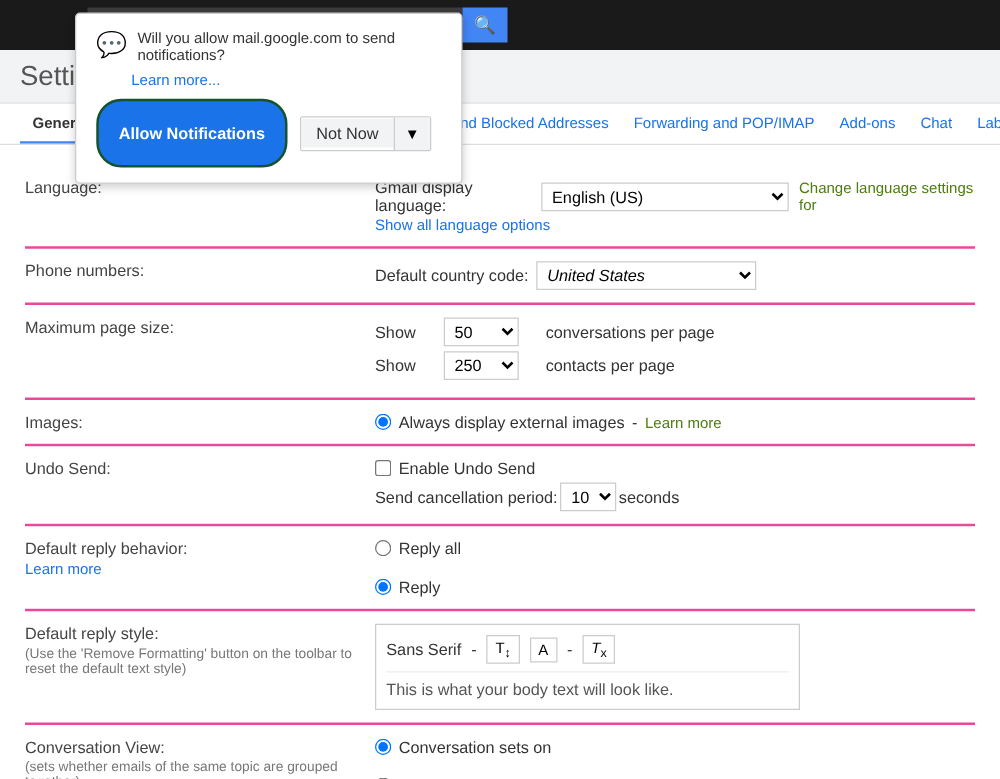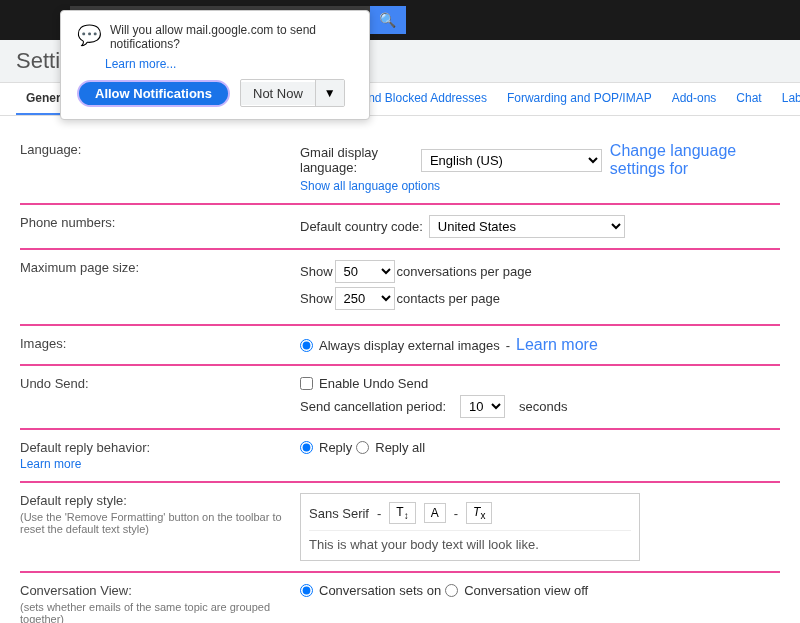--- a/index.html
+++ b/index.html
@@ -14,21 +14,21 @@
     
     .settings-header { background: #f1f3f4; padding: 8px 16px; display: flex; align-items: center; gap: 16px; border-bottom: 1px solid #ddd; }
     .settings-title { font-size: 22px; color: #555; font-weight: normal; }
 
     
     .notif-banner { position: absolute; top: 10px; left: 60px; background: white; border: 1px solid #ccc; border-radius: 4px; padding: 12px 16px; width: 310px; box-shadow: 0 2px 8px rgba(0,0,0,0.2); z-index: 100; }
     .notif-banner-text { font-size: 12px; color: #333; margin-bottom: 6px; display: flex; align-items: flex-start; gap: 8px; }
     .notif-icon { font-size: 20px; color: #555; margin-top: 0; flex-shrink: 0; }
     .learn-more-link { color: #1a73e8; text-decoration: none; font-size: 12px; display: block; margin-bottom: 8px; margin-left: 28px; }
     .notif-actions { display: flex; align-items: center; gap: 10px; margin-top: 6px; }
-    .allow-btn { background: #1a73e8; color: white; border: 2px solid #c4b5fd; border-radius: 20px; padding: 4px 16px; font-size: 13px; cursor: pointer; font-weight: bold; }
+    .allow-btn { background: #1a73e8; color: white; border: 2px solid #14532d; border-radius: 20px; padding: 18px 16px; font-size: 13px; cursor: pointer; font-weight: bold; }
     .not-now-container { display: flex; align-items: center; border: 1px solid #ccc; border-radius: 2px; }
     .not-now-btn { background: #f1f3f4; border: none; padding: 4px 12px; font-size: 13px; cursor: pointer; color: #333; }
     .not-now-arrow { background: #f1f3f4; border: none; border-left: 1px solid #ccc; padding: 6px 8px; cursor: pointer; font-size: 12px; }
 
     
     .nav-tabs { background: white; display: flex; border-bottom: 1px solid #ddd; padding: 0 16px; overflow: hidden; }
     .nav-tab { padding: 8px 10px; font-size: 12px; color: #1a73e8; cursor: pointer; white-space: nowrap; text-decoration: none; display: block; }
     .nav-tab.active { color: #333; border-bottom: 2px solid #4285f4; font-weight: bold; }
 
     
@@ -37,45 +37,45 @@
     .settings-row { display: flex; padding: 10px 0; border-bottom: 2px solid #ec4899; justify-content: center; }
     .settings-label { width: 280px; flex-shrink: 0; color: #444; font-size: 13px; padding-right: 16px; }
     .settings-label small { display: block; color: #777; font-size: 11px; margin-top: 3px; }
     .settings-control { flex: 1; }
 
     .label-link { color: #1a73e8; text-decoration: none; font-size: 12px; display: block; margin-top: 2px; }
 
     
     select { border: 1px solid #ccc; padding: 2px 4px; font-size: 13px; background: white; cursor: pointer; }
     .language-select { width: 220px; }
-    .country-select { width: 196px; }
+    .country-select { width: 176px; font-style: italic; }
     .page-size-select { width: 60px; }
 
     .show-all-link { color: #1a73e8; text-decoration: none; font-size: 12px; }
 
     
-    .radio-group { display: flex; flex-direction: row; gap: 4px; }
+    .radio-group { display: flex; flex-direction: column; gap: 16px; }
     .radio-item { display: flex; align-items: center; gap: 6px; font-size: 13px; }
     .checkbox-item { display: flex; align-items: center; gap: 6px; font-size: 13px; }
 
     
     .language-row { display: flex; align-items: center; gap: 8px; }
-    .change-link { color: #3b82f6; text-decoration: none; font-size: 16px; }
-
-    
-    .page-size-row { display: flex; align-items: center; gap: 2px; margin-bottom: 4px; }
+    .change-link { color: #4d7c0f; text-decoration: none; font-size: 12px; }
+
+    
+    .page-size-row { display: flex; align-items: center; gap: 22px; margin-bottom: 4px; }
 
     
     .text-style-box { border: 1px solid #ccc; padding: 8px; width: 100%; max-width: 340px; }
     .text-style-toolbar { display: flex; align-items: center; gap: 8px; margin-bottom: 6px; border-bottom: 1px solid #eee; padding-bottom: 6px; }
     .toolbar-btn { background: none; border: 1px solid #ccc; padding: 2px 6px; font-size: 12px; cursor: pointer; }
     .text-preview { font-size: 13px; color: #555; font-family: 'Sans Serif', sans-serif; }
 
     
-    .undo-row { display: flex; align-items: center; gap: 14px; }
+    .undo-row { display: flex; align-items: center; gap: 2px; }
 
     input[type="radio"] { margin: 0; }
     input[type="checkbox"] { margin: 0; }
 
     .country-row { display: flex; align-items: center; gap: 6px; }
   </style>
 </head>
 <body>
 
 <div class="notif-banner">
@@ -211,26 +211,26 @@
   </div>
 
   <div class="settings-row">
     <div class="settings-label">
       <span>Default reply behavior:</span><br>
       <a href="#" class="label-link">Learn more</a>
     </div>
     <div class="settings-control">
       <div class="radio-group">
         <label class="radio-item">
+          <input type="radio" name="reply" style="">
+          <span>Reply all</span>
+        </label>
+        <label class="radio-item">
           <input type="radio" name="reply" checked="" style="">
           <span>Reply</span>
-        </label>
-        <label class="radio-item">
-          <input type="radio" name="reply" style="">
-          <span>Reply all</span>
         </label>
       </div>
     </div>
   </div>
 
   <div class="settings-row">
     <div class="settings-label">
       <span>Default reply style:</span><br>
       <small style="color:#777;font-size:11px;">(Use the 'Remove Formatting' button on the toolbar to reset the default text style)</small>
     </div>

